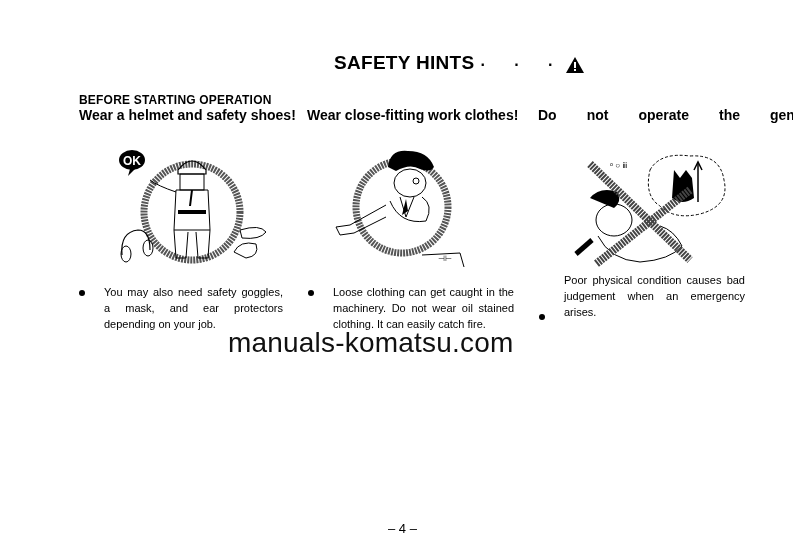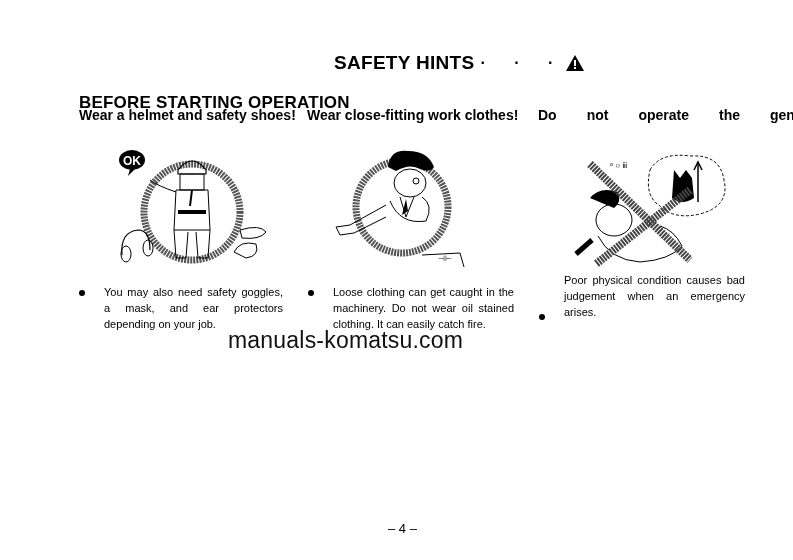--- a/index.html
+++ b/index.html
@@ -4,27 +4,27 @@
   <style>
     html, body { margin: 0; padding: 0; background: #ffffff; }
     body {
       width: 793px; height: 560px; position: relative; overflow: hidden;
       font-family: "Liberation Sans", "DejaVu Sans", sans-serif; color: #000;
     }
     .title {
       position: absolute; left: 334px; top: 52px;
       font-family: "Liberation Sans", sans-serif; font-weight: bold;
       font-size: 19px; letter-spacing: 0.3px; white-space: nowrap;
-      display: flex; align-items: center;
+      display: flex; align-items: flex-end;
     }
     .title .dots { margin-left: 6px; letter-spacing: 12px; font-size: 16px; }
     .title .warn { margin-left: 0px; width: 20px; height: 18px; display: inline-block; }
     .section-head {
       position: absolute; left: 79px; top: 93px;
-      font-weight: bold; font-size: 17px; letter-spacing: 0.2px;
+      font-weight: bold; font-size: 12px; letter-spacing: 0.2px;
     }
     .col-head {
       position: absolute; font-weight: bold; font-size: 14px; line-height: 15px;
     }
     .col-head.c1 { left: 79px; top: 108px; width: 220px; }
     .col-head.c2 { left: 307px; top: 108px; width: 220px; }
     .col-head.c3 { left: 538px; top: 108px; width: 208px; text-align: justify; text-align-last: left; }
     .col-head.c3 .l1 { display: flex; justify-content: space-between; gap: 30px; }
     .illus { position: absolute; }
     .illus.i1 { left: 110px; top: 140px; width: 160px; height: 130px; }
@@ -37,21 +37,21 @@
     .bullet .dot {
       width: 6px; height: 6px; background: #000; border-radius: 50%;
       margin-top: 6px; margin-right: 8px; flex: 0 0 6px;
     }
     .bullet .txt { text-align: justify; margin-left: 11px; }
     .bullet.b1 { left: 79px; top: 284px; width: 204px; }
     .bullet.b2 { left: 308px; top: 284px; width: 206px; }
     .bullet.b3 { left: 539px; top: 272px; width: 206px; align-items: flex-end; }
     .watermark {
       position: absolute; left: 228px; top: 327px;
-      font-family: "Liberation Sans", sans-serif; font-size: 23px;
+      font-family: "Liberation Sans", sans-serif; font-size: 28px;
       color: #111; white-space: nowrap; letter-spacing: 0.2px;
     }
     .page-num {
       position: absolute; left: 388px; top: 521px; font-size: 13px;
       white-space: nowrap;
     }
   </style>
 </head>
 <body>
 

